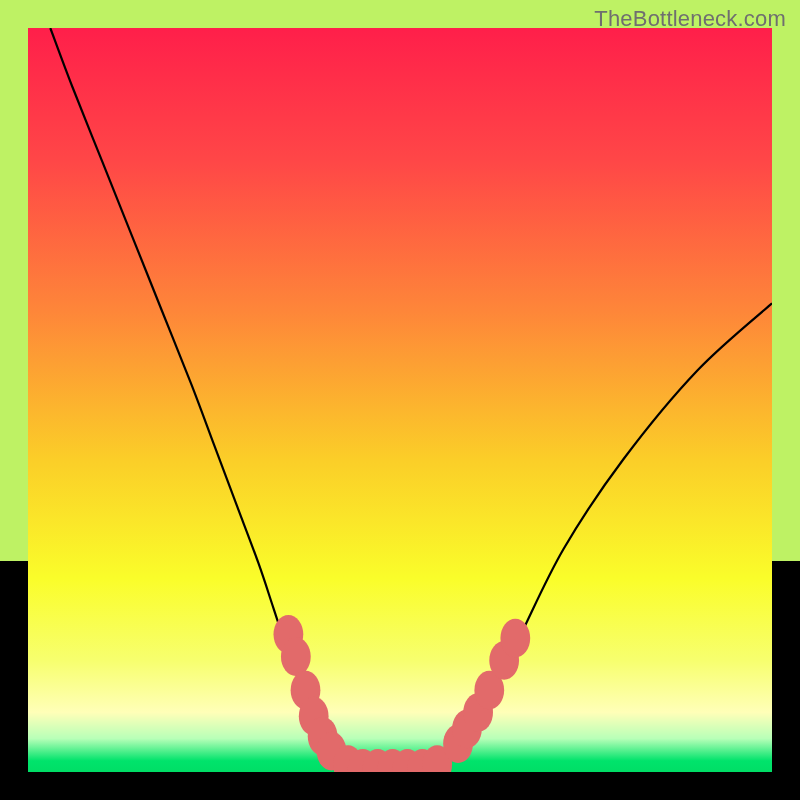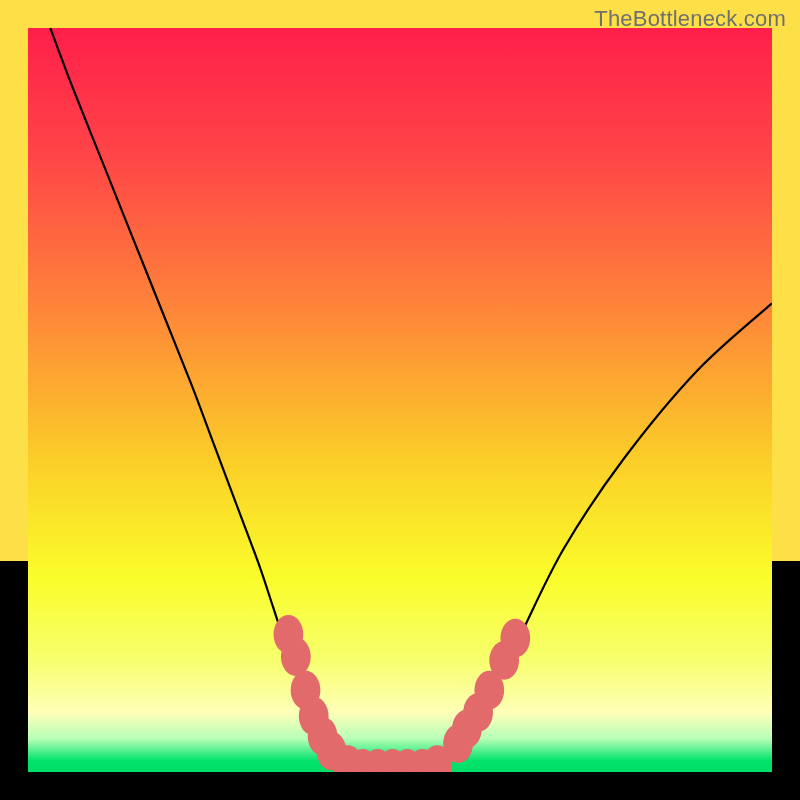--- a/index.html
+++ b/index.html
@@ -10,21 +10,21 @@
     overflow: hidden;
     background: #000;
     font-family: Arial, Helvetica, sans-serif;
   }
   .frame {
     position: absolute;
     left: 0;
     top: 0;
     width: 800px;
     height: 561px;
-    background: #fde047;
+    background: #bef264;
   }
   .plot-area {
     position: absolute;
     left: 28px;
     top: 28px;
     width: 744px;
     height: 744px;
     overflow: hidden;
   }
   .gradient {

